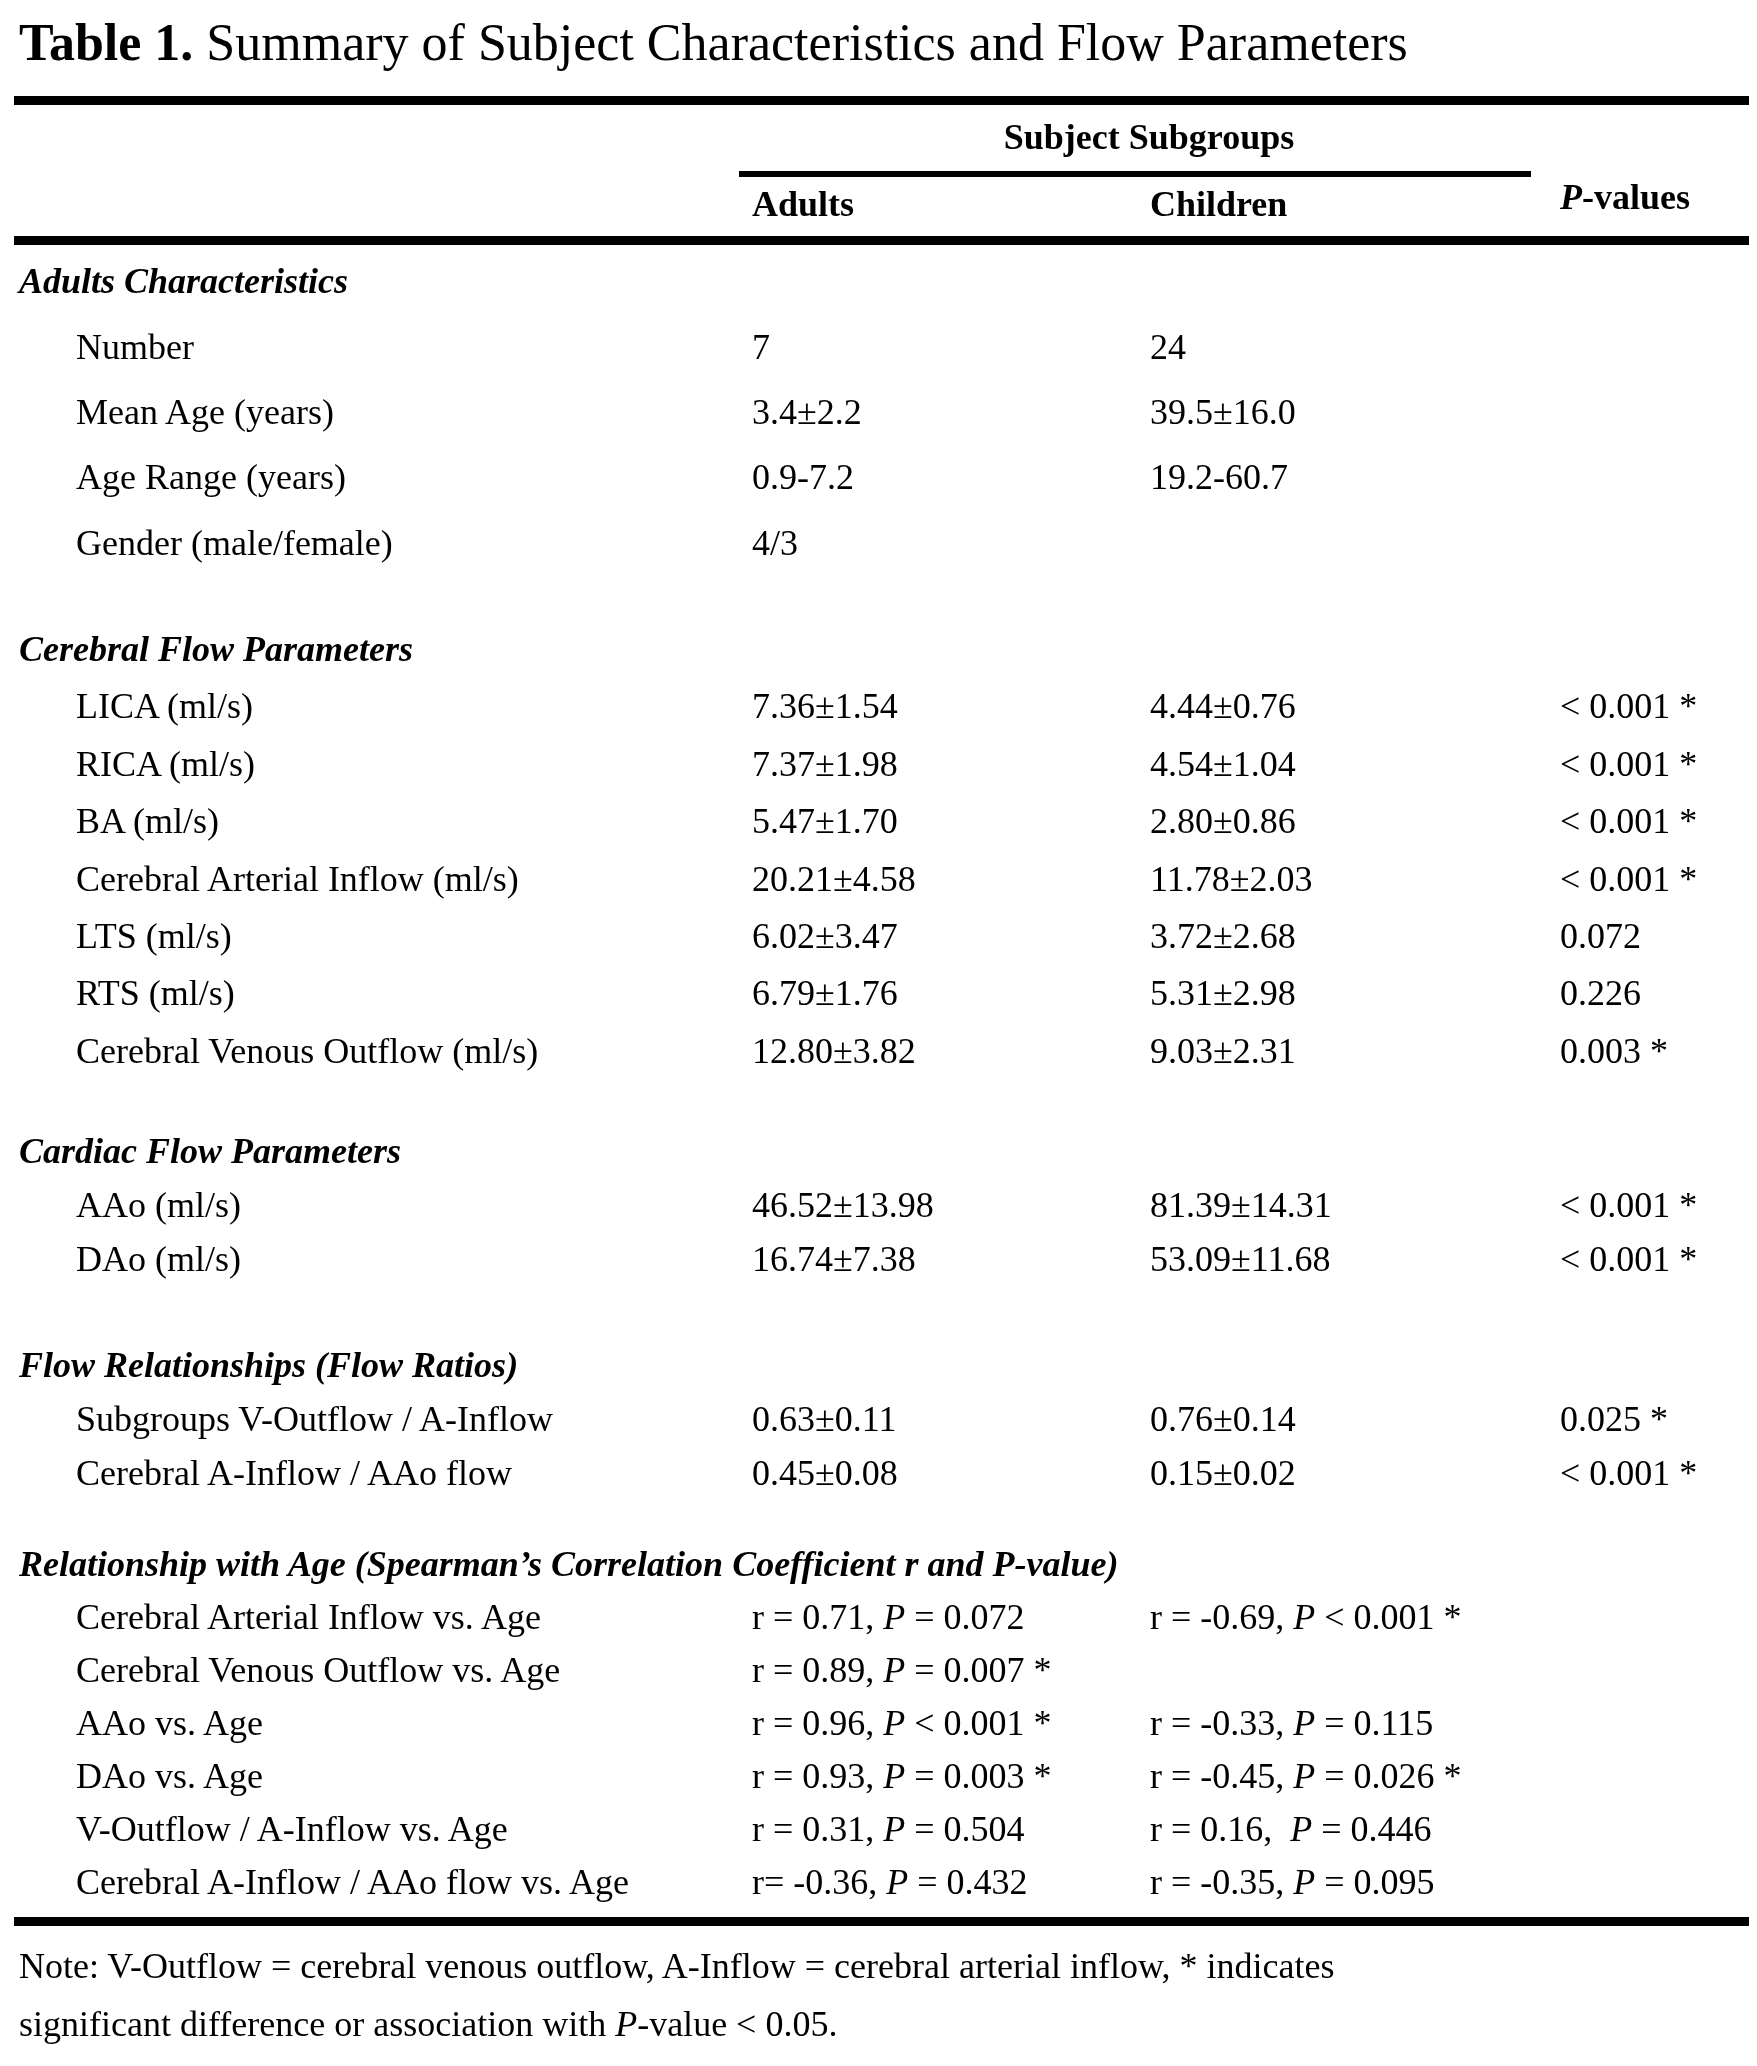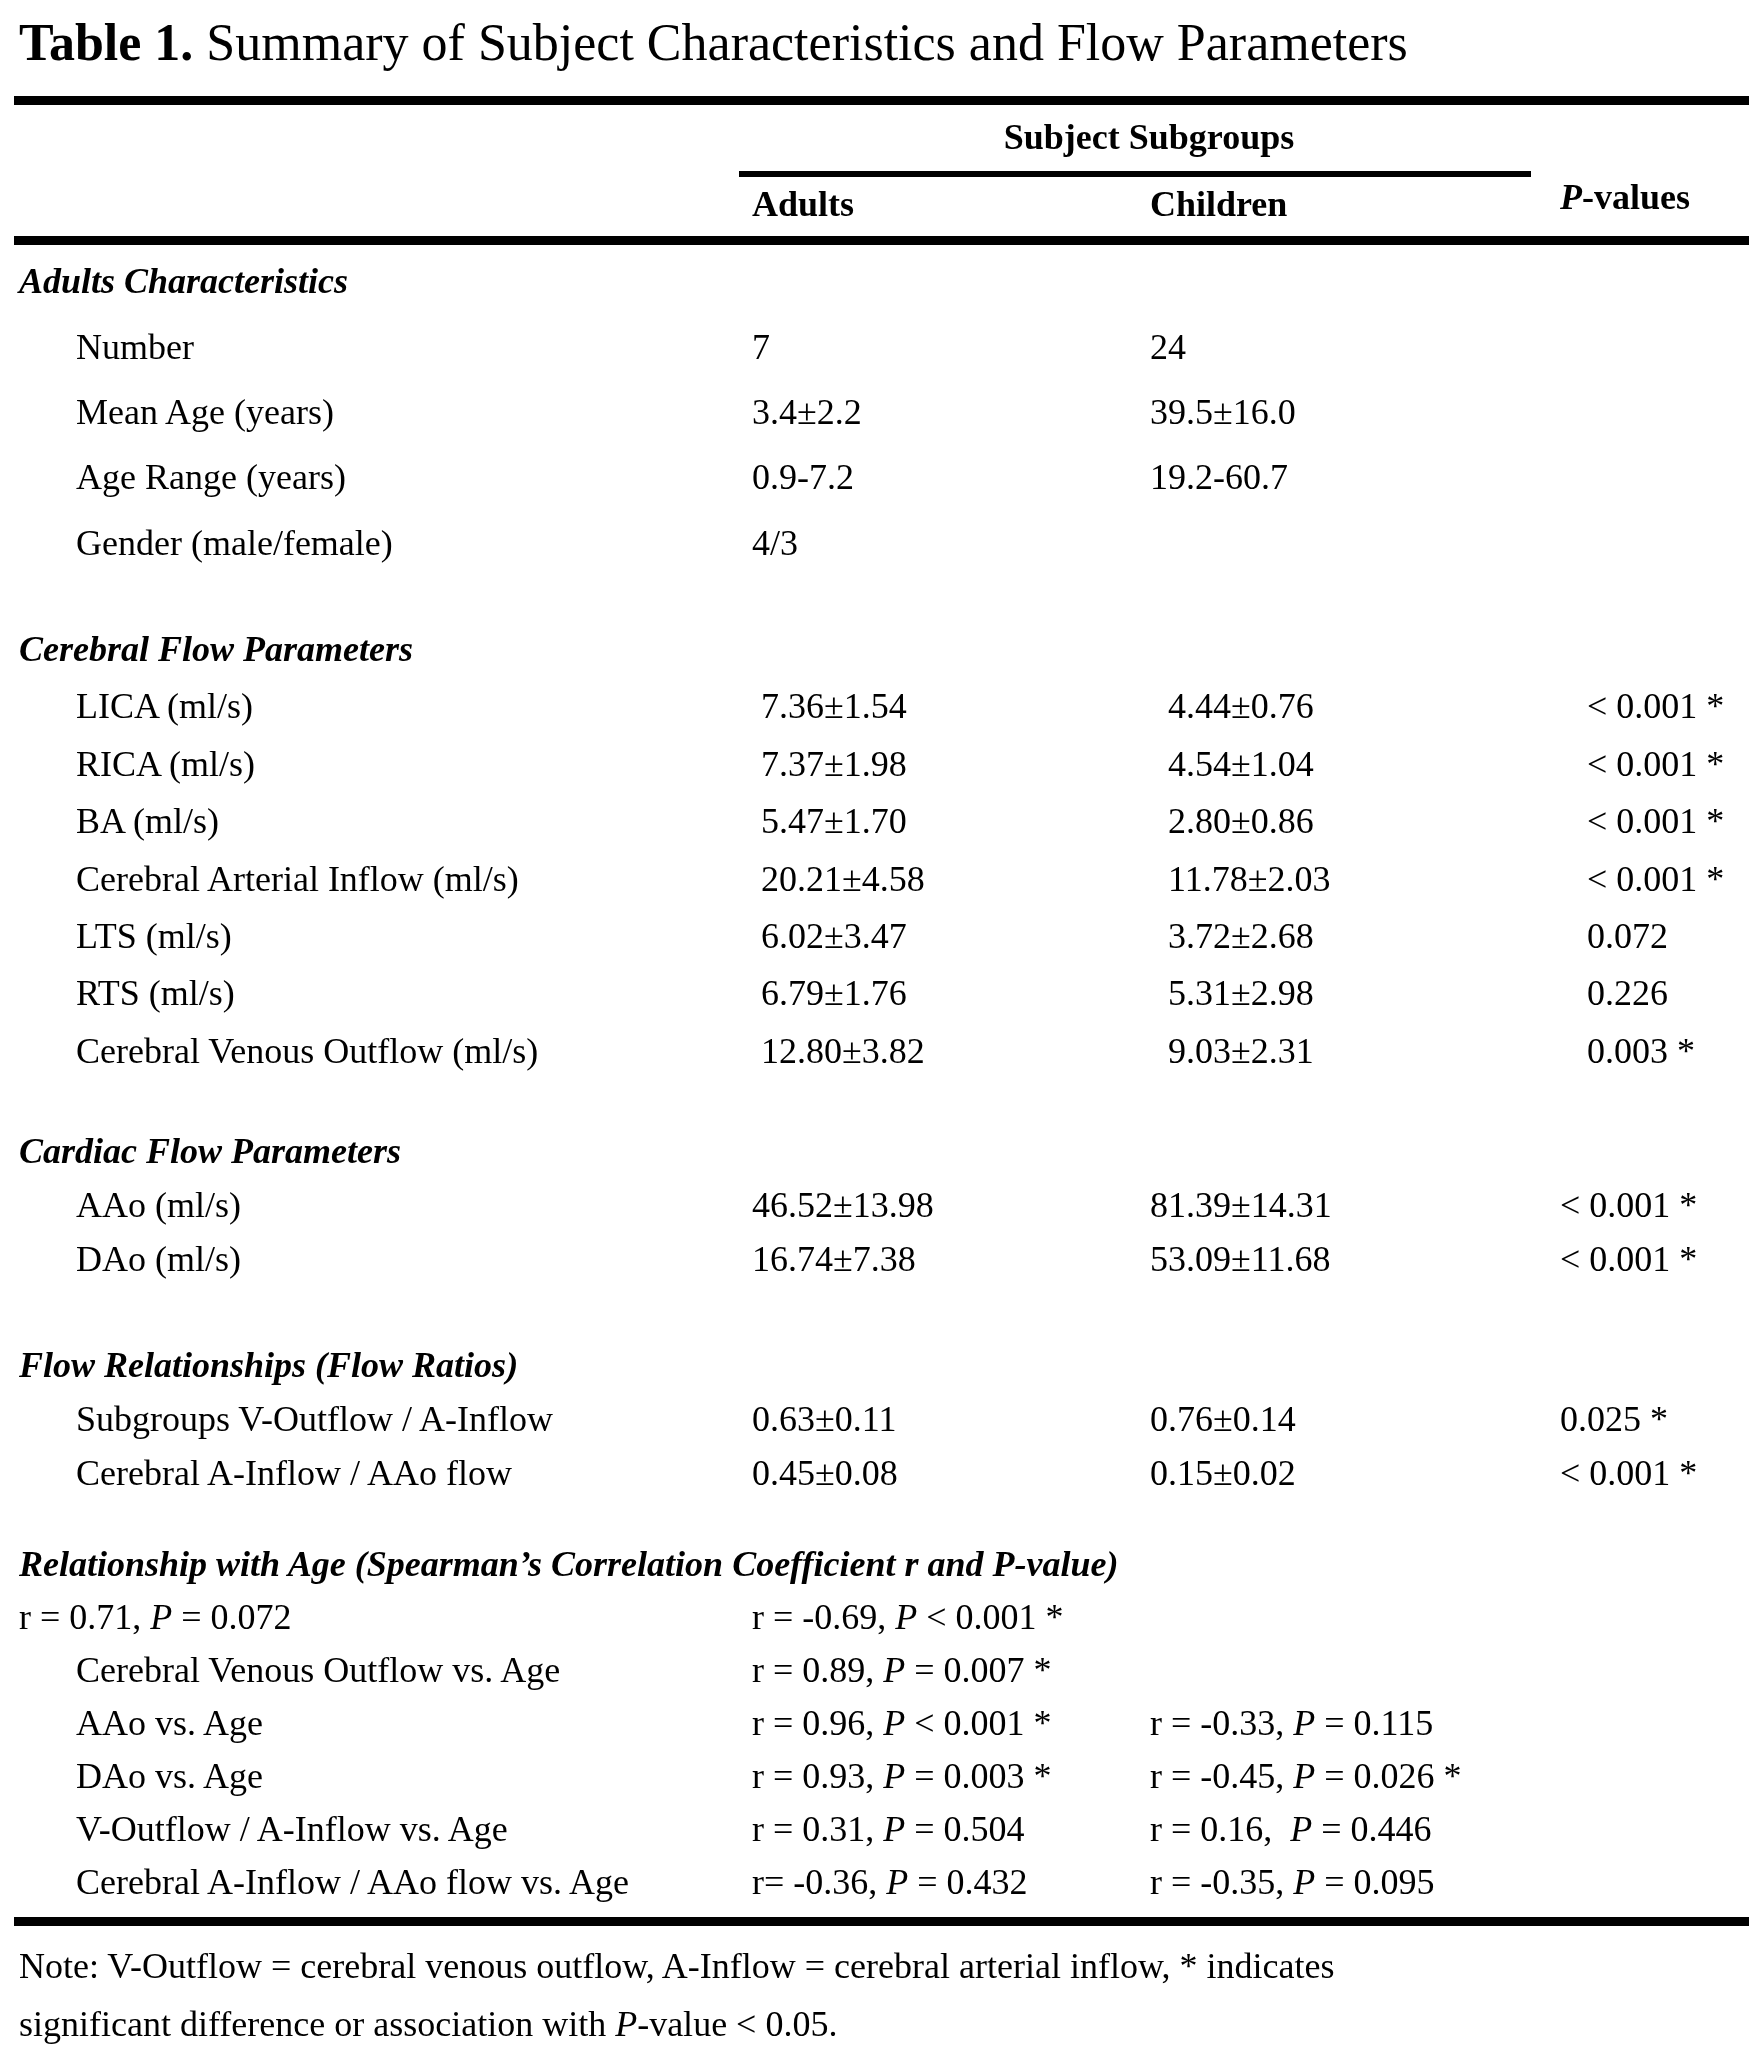--- a/index.html
+++ b/index.html
@@ -75,21 +75,21 @@
   .cell { white-space: pre-wrap; }
 
   .sect-heading {
     font-weight: bold;
     font-style: italic;
   }
   
   .sect1-heading { margin-top: 16px; }
   .sect1 .trow { margin-top: 24px; }
   .sect2-heading { margin-top: 65px; }
-  .sect2 .trow { margin-top: 16px; gap: 9px; }
+  .sect2 .trow { margin-top: 16px; }
   .sect3-heading { margin-top: 59px; }
   .sect3 .trow { margin-top: 12.6px; }
   .sect4-heading { margin-top: 64px; }
   .sect4 .trow { margin-top: 12.6px; }
   .sect5-heading { margin-top: 50px; }
   .sect5 .trow { margin-top: 11.7px; }
 
   .note {
     margin-top: 10.8px;
     line-height: 1.62;
@@ -222,20 +222,21 @@
     <div class="row-label">Cerebral A-Inflow / AAo flow</div>
     <div class="cell">0.45±0.08</div>
     <div class="cell">0.15±0.02</div>
     <div class="cell">&lt; 0.001 *</div>
   </div>
 </div>
 
 <div class="sect5">
   <div class="sect-heading sect5-heading">Relationship with Age (Spearman’s Correlation Coefficient r and P-value)</div>
   <div class="trow">
+    <div class="row-label">Cerebral Arterial Inflow vs. Age</div>
     <div class="cell">r = 0.71, <i>P</i> = 0.072</div>
     <div class="cell">r = -0.69, <i>P</i> &lt; 0.001 *</div>
     <div class="cell"></div>
   </div>
   <div class="trow">
     <div class="row-label">Cerebral Venous Outflow vs. Age</div>
     <div class="cell">r = 0.89, <i>P</i> = 0.007 *</div>
     <div class="cell"></div>
   </div>
   <div class="trow">

